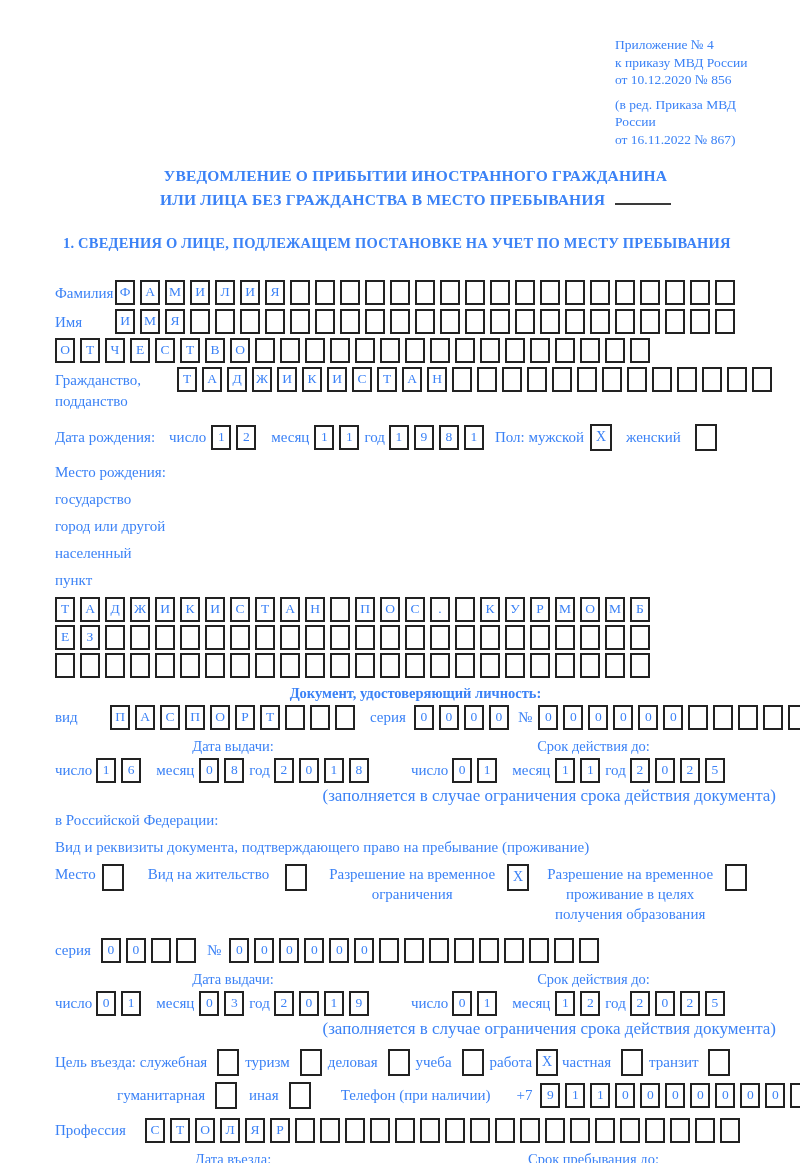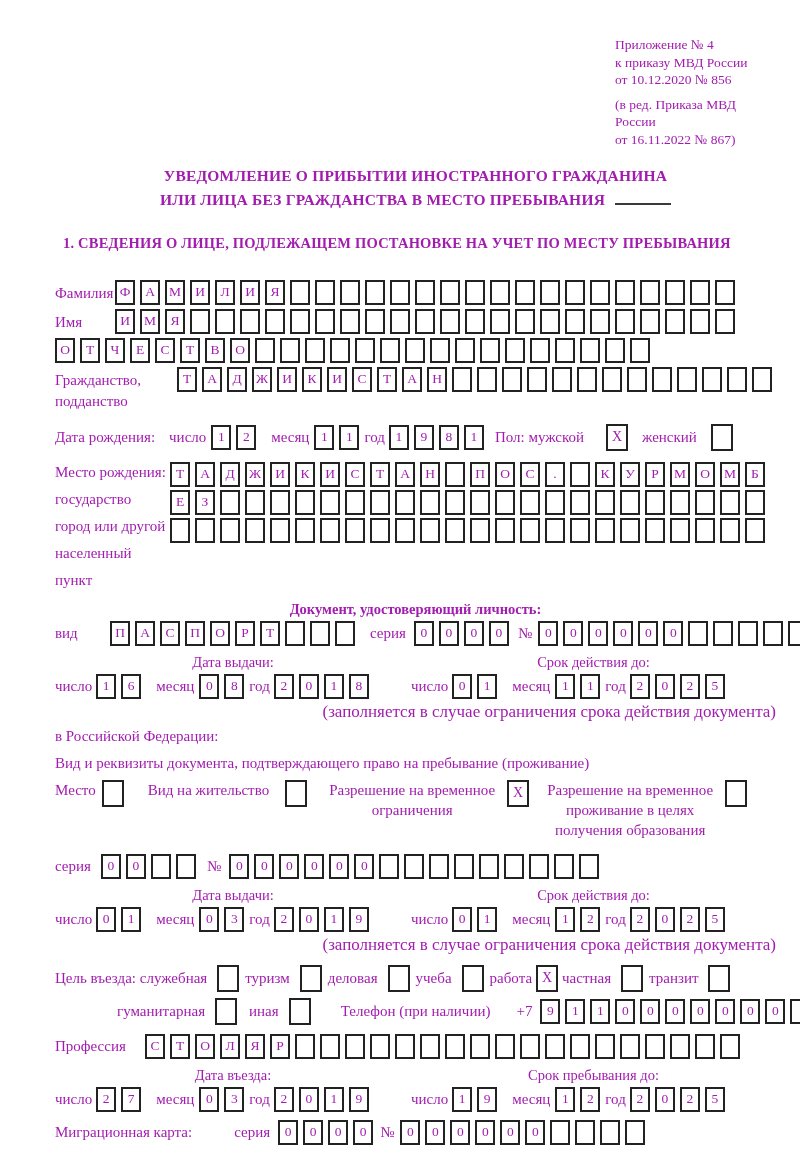--- a/index.html
+++ b/index.html
@@ -1,20 +1,20 @@
 <!DOCTYPE html>
 <html><head>
 <meta charset="utf-8">
 <style>
   html,body{margin:0;padding:0;background:#ffffff;}
   .page{
     width:800px;height:1163px;box-sizing:border-box;
     padding:36px 24px 16px 55px;
     font-family:"Liberation Serif","DejaVu Serif",serif;
-    color:#a21caf;overflow:hidden;background:#fff;
+    color:#3b82f6;overflow:hidden;background:#fff;
   }
   .annex{margin-left:560px;font-size:13.5px;line-height:1.3;}
   .annex .sub{margin-top:7px;}
   .form-label{font-weight:bold;font-size:15px;text-align:right;margin:22px 34px 0 0;letter-spacing:.5px;}
   .title{text-align:center;font-weight:bold;font-size:15.5px;line-height:1.5;margin-top:16px;letter-spacing:.2px;}
   .uline{display:inline-block;width:56px;border-bottom:2px solid #3a3a3a;height:13px;margin-left:10px;}
   .sect{font-weight:bold;font-size:14.5px;margin-top:24px;margin-left:8px;letter-spacing:.2px;}
   .row{display:flex;align-items:flex-start;margin-top:4px;}
   .lbl{font-size:15px;line-height:21px;padding-top:3px;flex-shrink:0;}
   .cells{display:flex;flex-wrap:nowrap;}
@@ -207,27 +207,27 @@
         <span class="cell">1</span>
         <span class="cell">1</span>
       </span>
     <span class="lbl" style="padding-top:0;margin-right:4px;">год</span>
     <span class="cells">
         <span class="cell">1</span>
         <span class="cell">9</span>
         <span class="cell">8</span>
         <span class="cell">1</span>
       </span>
-    <span class="lbl" style="padding-top:0;margin-left:6px;margin-right:22px;">Пол: мужской</span>
+    <span class="lbl" style="padding-top:0;margin-left:6px;margin-right:6px;">Пол: мужской</span>
     <span class="checkbox">X</span>
     <span class="lbl" style="padding-top:0;margin-left:14px;margin-right:14px;">женский</span>
     <span class="checkbox"></span>
   </div>
 
-  <div class="row" style="margin-top:8px;">
+  <div class="row" style="margin-top:8px;flex-direction:column;">
     <span class="lbl w-bp" style="line-height:27px;padding-top:0;">
       <span>Место рождения:</span><br>
       <span>государство</span><br>
       <span>город или другой</span><br>
       <span>населенный пункт</span>
     </span>
     <span class="cells-col">
       <span class="cells">
           <span class="cell">Т</span>
           <span class="cell">А</span>

